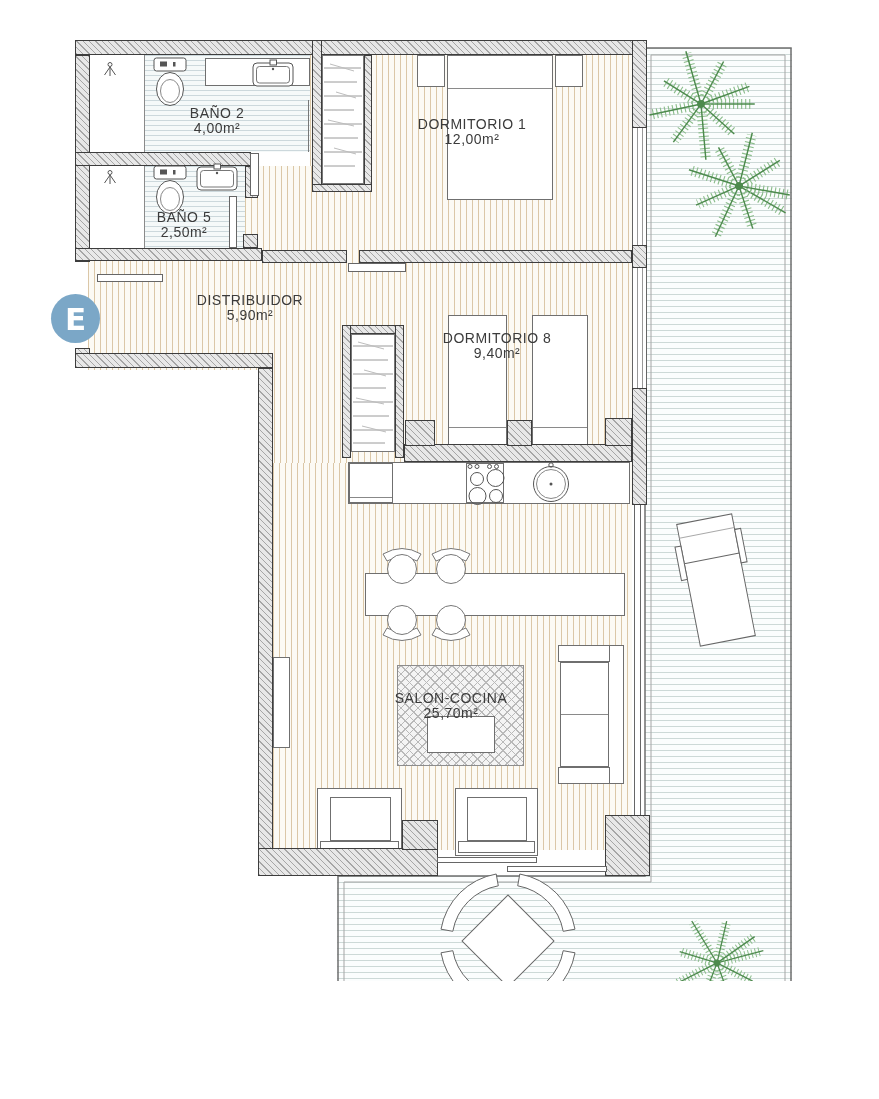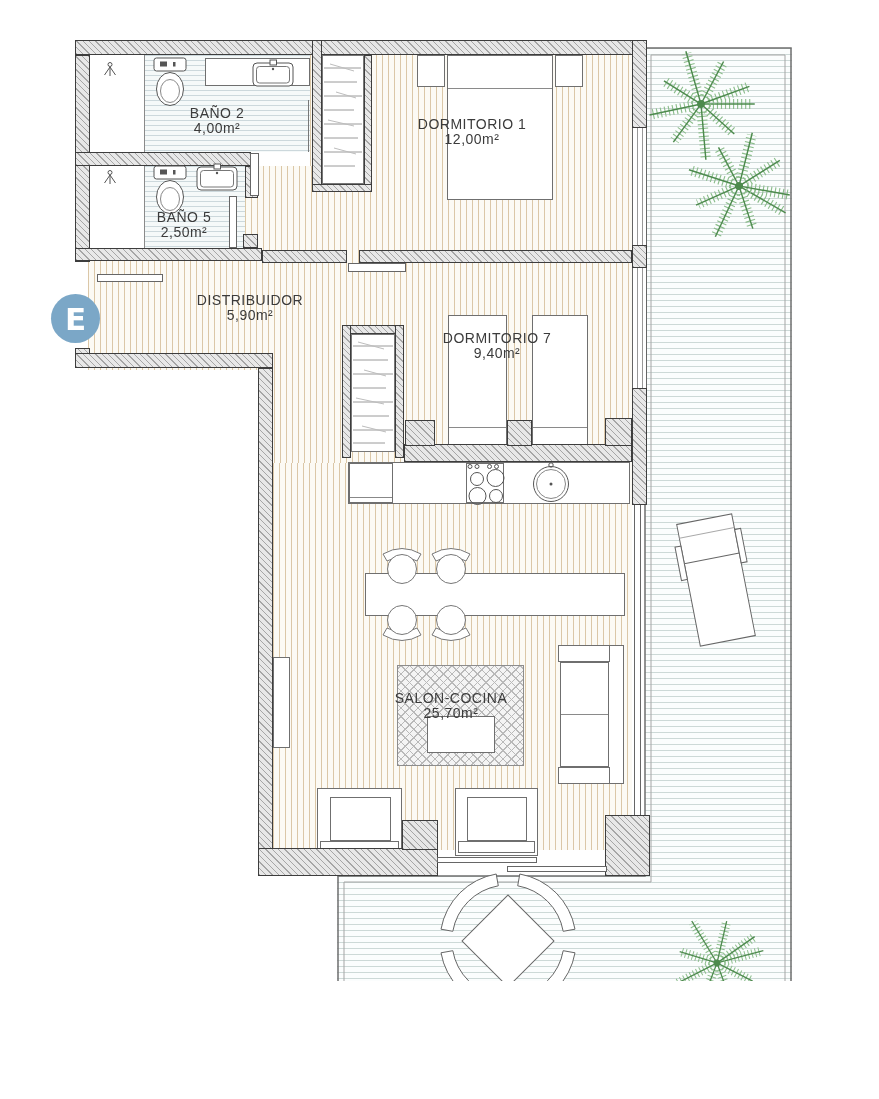--- a/index.html
+++ b/index.html
@@ -308,21 +308,21 @@
   </div>
   <div class="room-label" style="left:472px; top:132px;">
     <span>DORMITORIO 1</span><br>
     <span>12,00m²</span>
   </div>
   <div class="room-label" style="left:250px; top:308px;">
     <span>DISTRIBUIDOR</span><br>
     <span>5,90m²</span>
   </div>
   <div class="room-label" style="left:497px; top:346px;">
-    <span>DORMITORIO 7</span><br>
+    <span>DORMITORIO 8</span><br>
     <span>9,40m²</span>
   </div>
   <div class="room-label" style="left:451px; top:706px;">
     <span>SALON-COCINA</span><br>
     <span>25,70m²</span>
   </div>
 
   <div class="badge" style="left:51px; top:294px;">
     <span>E</span>
   </div>

